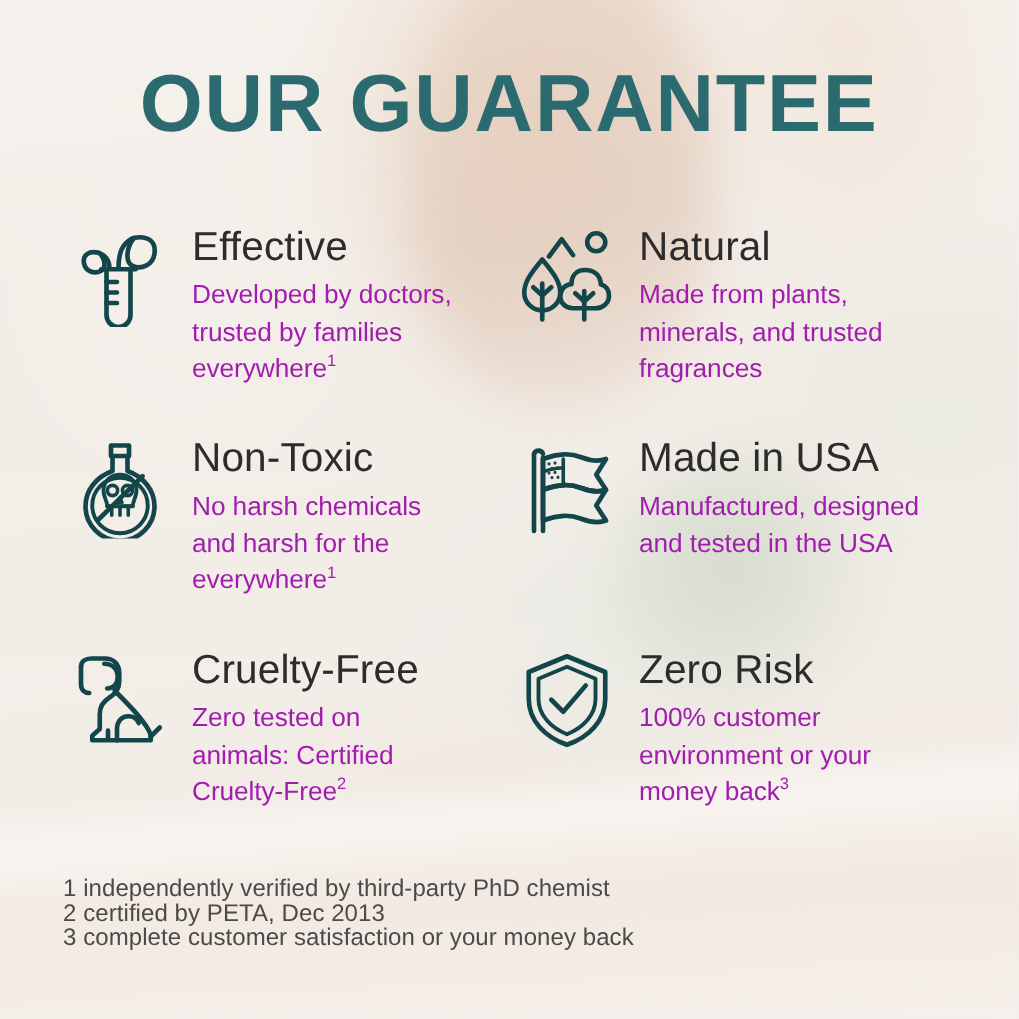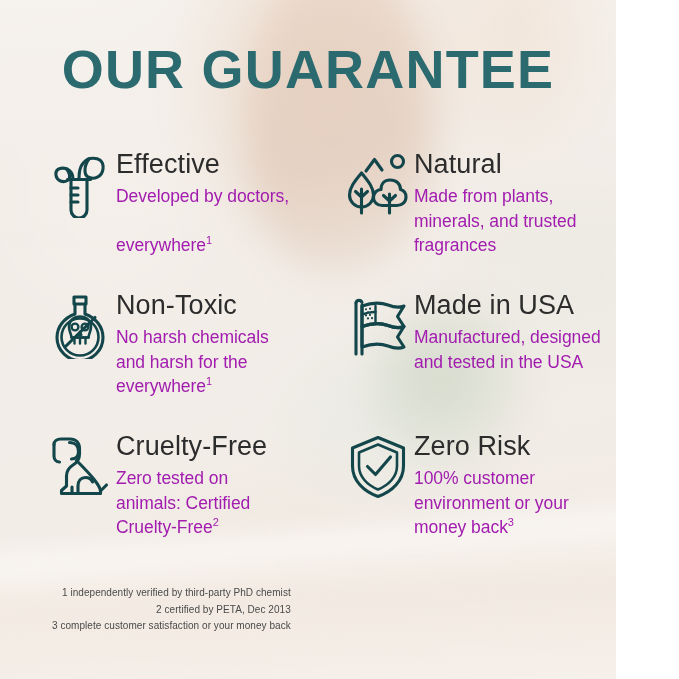--- a/index.html
+++ b/index.html
@@ -8,21 +8,21 @@
   }
   body {
     width: 679px;
     height: 679px;
     overflow: hidden;
     font-family: "Liberation Sans", sans-serif;
   }
 
   #page {
     position: relative;
-    width: 616px;
+    width: 679px;
     height: 679px;
     overflow: hidden;
     background: #f2ece6;
   }
 
   
   .bg-layer {
     position: absolute;
     inset: 0;
     overflow: hidden;
@@ -112,21 +112,21 @@
     left: 44px;
     width: 600px;
     display: grid;
     grid-template-columns: 298px 300px;
     grid-auto-rows: 141px;
   }
 
   .feature {
     display: flex;
     align-items: flex-start;
-    gap: 0;
+    gap: 12px;
   }
   .feature-icon {
     flex: 0 0 auto;
     width: 72px;
     height: 76px;
     display: flex;
     align-items: flex-start;
     justify-content: center;
     padding-top: 4px;
     box-sizing: border-box;
@@ -158,27 +158,26 @@
     letter-spacing: -0.05px;
   }
   .feature-desc sup {
     font-size: 11px;
     vertical-align: super;
     line-height: 0;
   }
 
   .footnotes {
     position: absolute;
-    left: 52px;
+    left: 42px;
     top: 585px;
-    font-size: 10px;
+    font-size: 16px;
     line-height: 16.6px;
     color: #4a4a4a;
     letter-spacing: 0.05px;
-    text-align: right;
   }
   .footnote-line { white-space: nowrap; }
 </style>
 </head>
 <body>
 
 <div id="page">
 
   <div class="bg-layer">
     <div class="bg-base"></div>
@@ -204,21 +203,21 @@
             <path d="M30 27 C30 17 32 11 39 7"></path>
             <path d="M40.5 6.5 C50 5 55 9 54 17 C53 25 45 28 39 25 C34.5 22.5 35 13 40.5 6.5 Z"></path>
             <path d="M24 27 C24 22 22 19 18 17"></path>
             <path d="M17 16.5 C10 15 6 18 7 23.5 C8 29 14 31 18.5 28.5 C22 26.5 21 20 17 16.5 Z"></path>
           </svg>
         </div>
         <div class="feature-text">
           <div class="feature-title">Effective</div>
           <div class="feature-desc">
             <span>Developed by doctors,</span><br>
-            <br>
+            <span>trusted by families</span><br>
             <span>everywhere</span><sup>1</sup>
           </div>
         </div>
       </div>
 
       <div class="feature">
         <div class="feature-icon">
           <svg viewBox="0 0 62 66" fill="none" stroke="#13464a" stroke-width="3.1" stroke-linecap="round" stroke-linejoin="round">
             <circle cx="50.5" cy="9.5" r="6"></circle>
             <path d="M19 19 L27.5 7.5 L35 18"></path>

